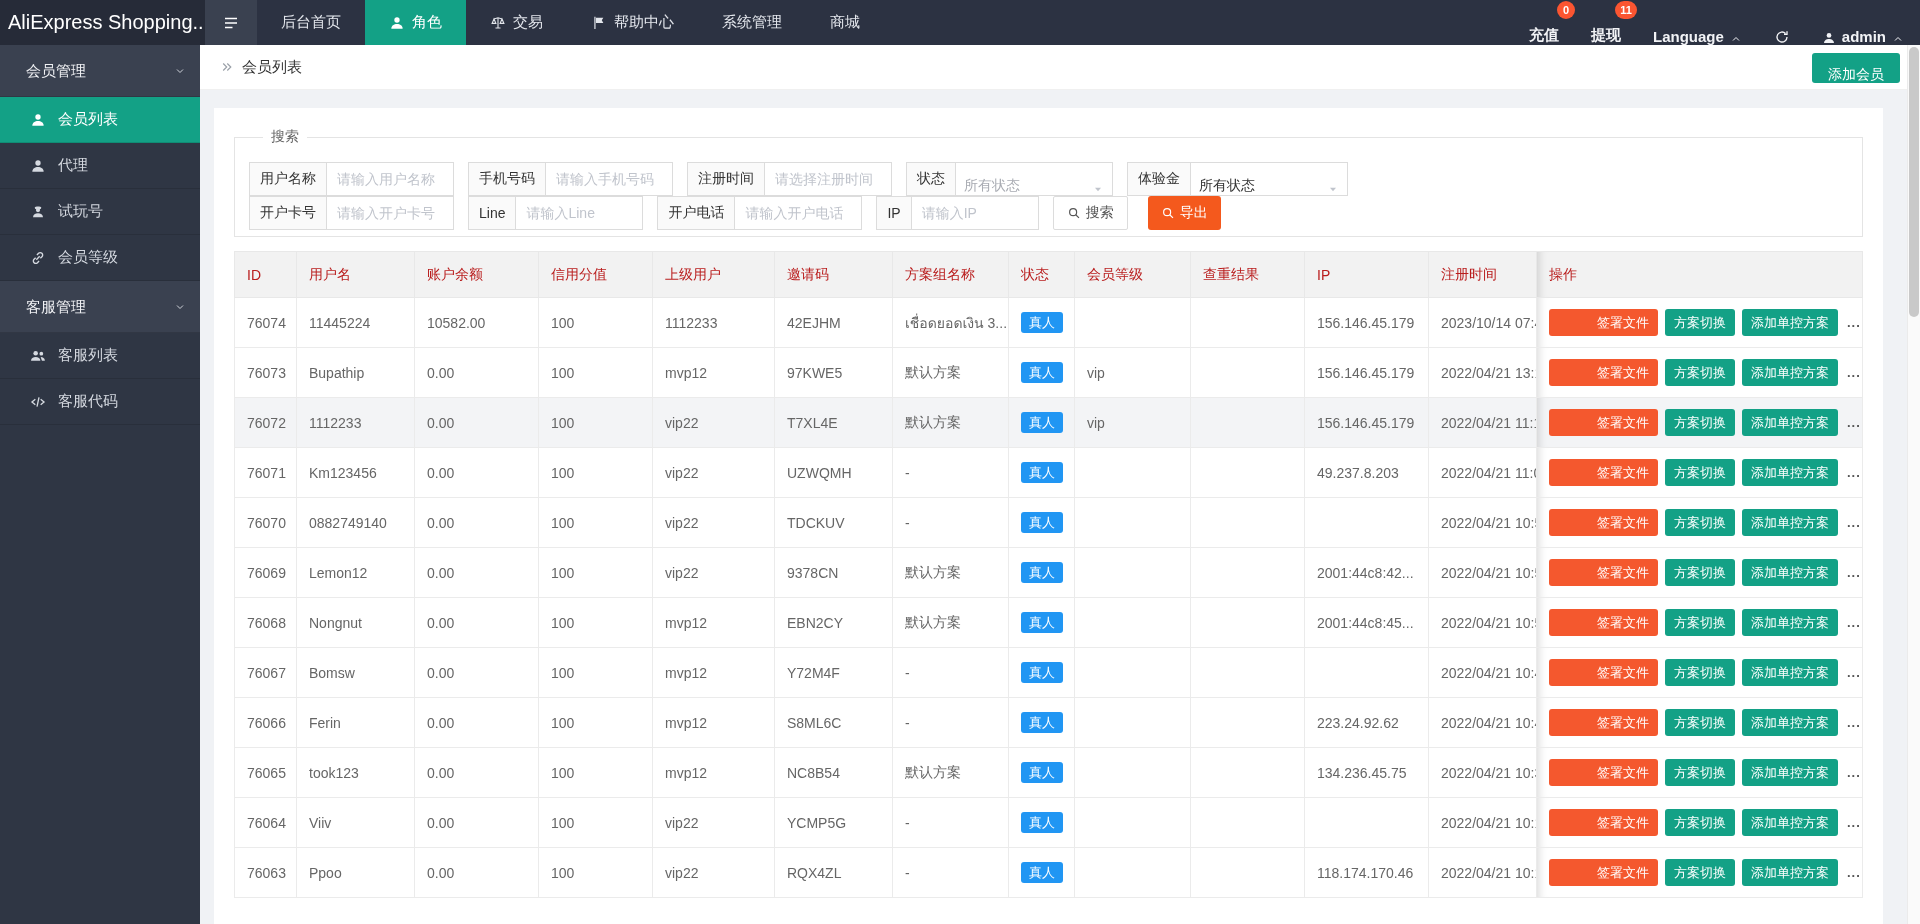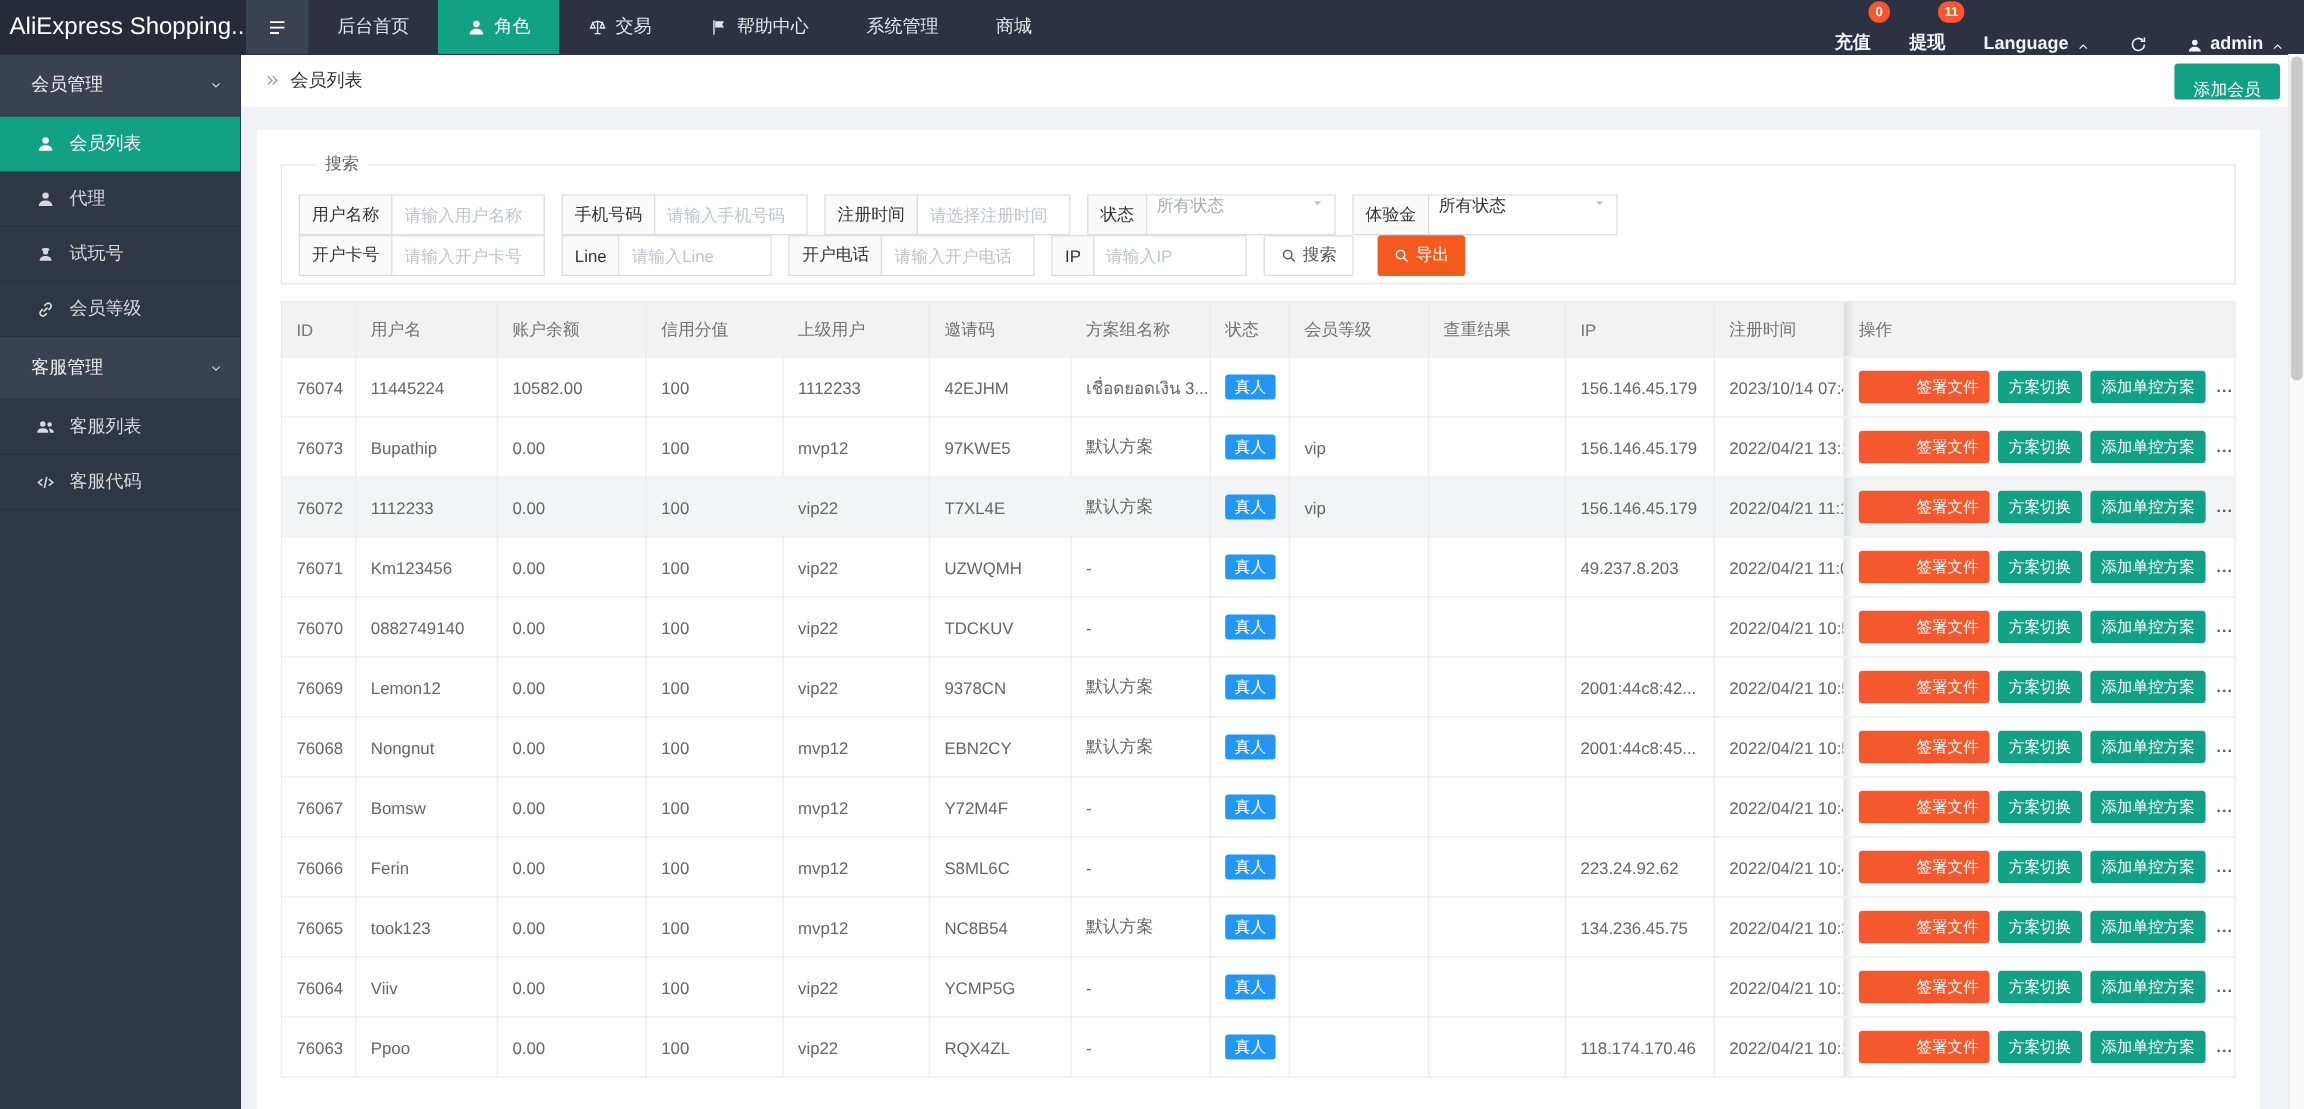--- a/index.html
+++ b/index.html
@@ -54,35 +54,35 @@
   fieldset.search legend { margin-left:14px; padding:0 8px; font-size:14px; color:#666; }
   .srow { display:flex; align-items:center; flex-wrap:nowrap; margin-bottom:0; }
   .sfields { display:contents; }
   .sgroup { display:inline-flex; align-items:stretch; height:34px; margin-right:14px; }
   .slabel { display:flex; align-items:center; padding:0 10px; border:1px solid #dcdcdc;
             background:#fafafa; color:#333; font-size:14px; white-space:nowrap; }
   .sinput { width:128px; border:1px solid #dcdcdc; margin-left:-1px; padding:0 10px;
             font-size:14px; color:#333; outline:none; font-family:inherit; }
   .sinput::placeholder { color:#c0c4cc; }
   .sselect { width:158px; border:1px solid #dcdcdc; margin-left:-1px; padding:0 8px;
-             display:inline-flex; align-items:flex-start; cursor:pointer; background:#fff; }
+             display:inline-flex; align-items:flex-end; cursor:pointer; background:#fff; }
   .sval { flex:1; font-size:14px; color:#333; }
   .sval.muted { color:#a8abb2; }
   .caret { color:#c0c4cc; font-size:12px; }
   .btn-search { height:34px; display:inline-flex; align-items:center; gap:5px; padding:0 13px;
                 background:#fff; border:1px solid #dcdcdc; border-radius:2px; font-size:14px;
                 color:#555; cursor:pointer; font-family:inherit; }
   .btn-export { height:34px; display:inline-flex; align-items:center; gap:5px; padding:0 13px;
                 margin-left:20px; background:#f4591d; border:none; border-radius:3px; font-size:14px;
                 color:#fff; cursor:pointer; font-family:inherit; }
 
   
   table.grid { width:100%; border-collapse:collapse; table-layout:fixed; margin-top:14px; }
   table.grid th { height:46px; background:#f2f2f2; border:1px solid #e8e8e8; font-weight:400;
-                  font-size:14px; color:#737373; text-align:left; padding:0 12px; white-space:nowrap;
+                  font-size:14px; color:#b91c1c; text-align:left; padding:0 12px; white-space:nowrap;
                   overflow:hidden; }
   table.grid td { height:50px; border:1px solid #ebebeb; font-size:14px; color:#666;
                   padding:0 12px; white-space:nowrap; overflow:hidden; background:#fff; }
   tr.highlighted td { background:#f3f4f6; }
   .badge-real { display:inline-block; background:#2196f3; color:#fff; font-size:13px;
                 padding:4px 8px; border-radius:3px; line-height:1; }
   td.op, th.op { box-shadow:inset 10px 0 8px -8px rgba(0,0,0,.15); }
   .abtn { height:27px; border:none; border-radius:3px; color:#fff; font-size:13px; padding:0 9px;
           margin-right:7px; cursor:pointer; font-family:inherit; white-space:nowrap; }
   .abtn.red { background:#f4582e;padding-left:48px; }

